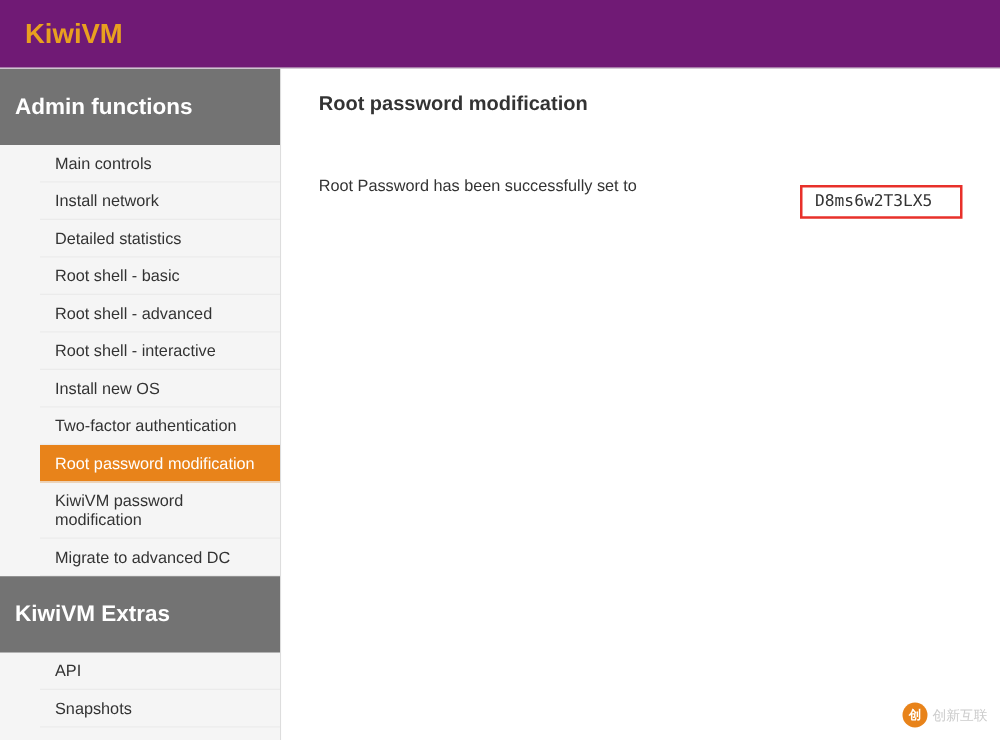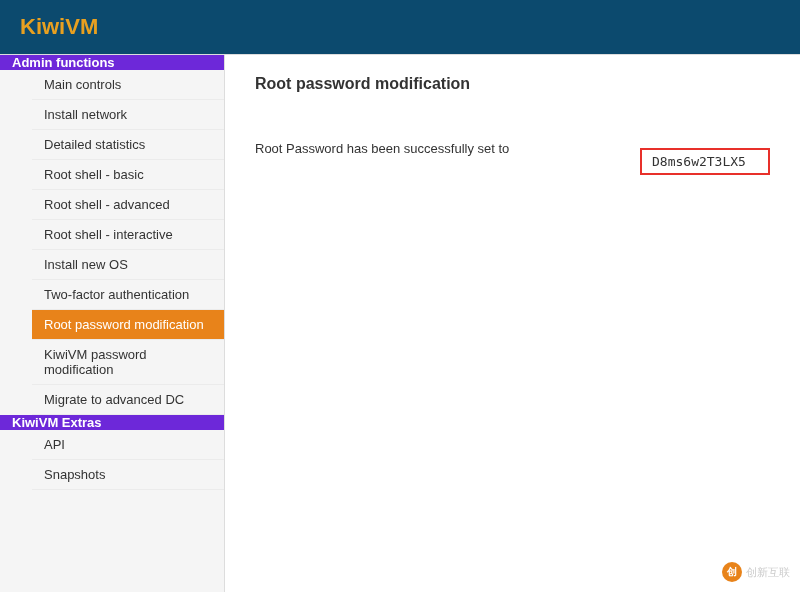--- a/index.html
+++ b/index.html
@@ -1,20 +1,20 @@
 <!DOCTYPE html>
 <html><head>
   <meta charset="utf-8">
   <style>
     * { margin: 0; padding: 0; box-sizing: border-box; }
     body { font-family: Arial, sans-serif; font-size: 13px; background: #fff; color: #333; width: 800px; height: 592px; overflow: hidden; }
 
     
     .header {
-      background: #0c4a6e;
+      background: #701a75;
       border-bottom: 1px solid #ddd;
       padding: 12px 20px;
       height: 55px;
       display: flex;
       align-items: center;
     }
     .logo {
       font-size: 22px;
       font-weight: bold;
       color: #e8a020;
@@ -29,25 +29,25 @@
     
     .sidebar {
       width: 225px;
       background: #f5f5f5;
       border-right: 1px solid #ddd;
       overflow-y: auto;
       flex-shrink: 0;
     }
 
     .sidebar-section-header {
-      background: #6d28d9;
+      background: #737373;
       color: #fff;
-      padding: 0 12px;
+      padding: 20px 12px;
       font-weight: bold;
-      font-size: 13px;
+      font-size: 18px;
     }
 
     .sidebar-item {
       padding: 7px 12px;
       cursor: pointer;
       color: #333;
       font-size: 13px;
       border-bottom: 1px solid #ebebeb;
       margin-left: 32px;
     }

